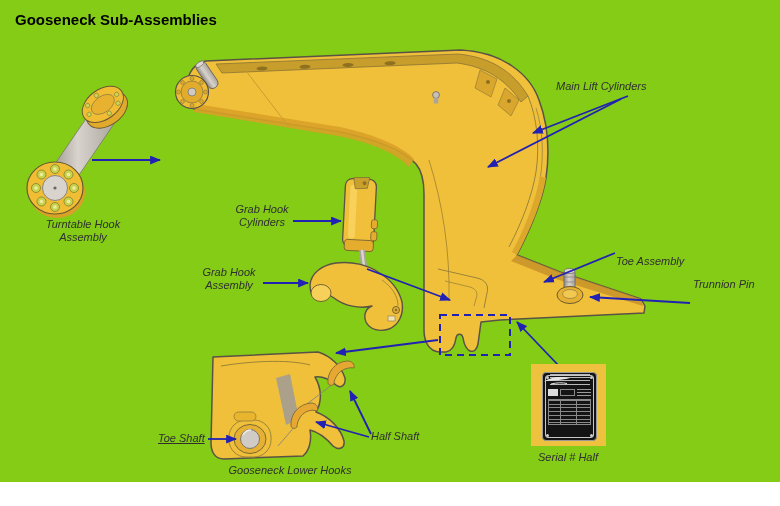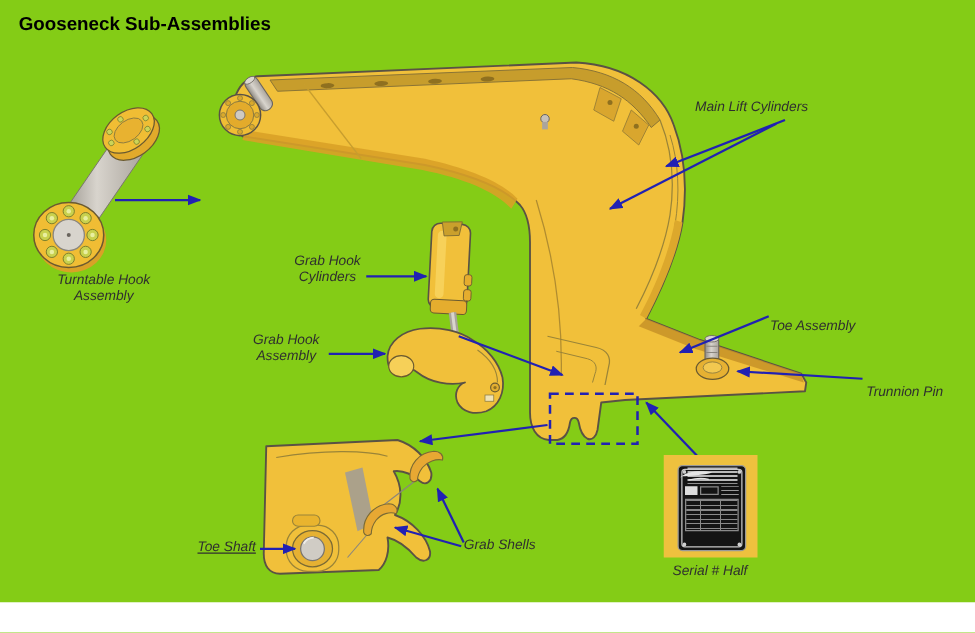--- a/index.html
+++ b/index.html
@@ -246,18 +246,19 @@
   <div class="lbl c" style="left:214px;top:203px;width:96px;">
     <span>Grab Hook</span><br>
     <span>Cylinders</span>
   </div>
   <div class="lbl c" style="left:181px;top:266px;width:96px;">
     <span>Grab Hook</span><br>
     <span>Assembly</span>
   </div>
   <div class="lbl" style="left:556px;top:80px;">Main Lift Cylinders</div>
   <div class="lbl" style="left:616px;top:255px;">Toe Assembly</div>
-  <div class="lbl" style="left:693px;top:308px;">Trunnion Pin</div>
+  <div class="lbl" style="left:693px;top:278px;">Trunnion Pin</div>
   <div class="lbl" style="left:158px;top:432px;text-decoration:underline;">Toe Shaft</div>
-  <div class="lbl" style="left:371px;top:430px;">Grab Shells</div>
+  <div class="lbl" style="left:371px;top:430px;">Half Shaft</div>
+  <div class="lbl c" style="left:220px;top:464px;width:140px;">Gooseneck Lower Hooks</div>
   <div class="lbl c" style="left:518px;top:451px;width:100px;">Serial # Half</div>
 
 </div>
 
 </body></html>

